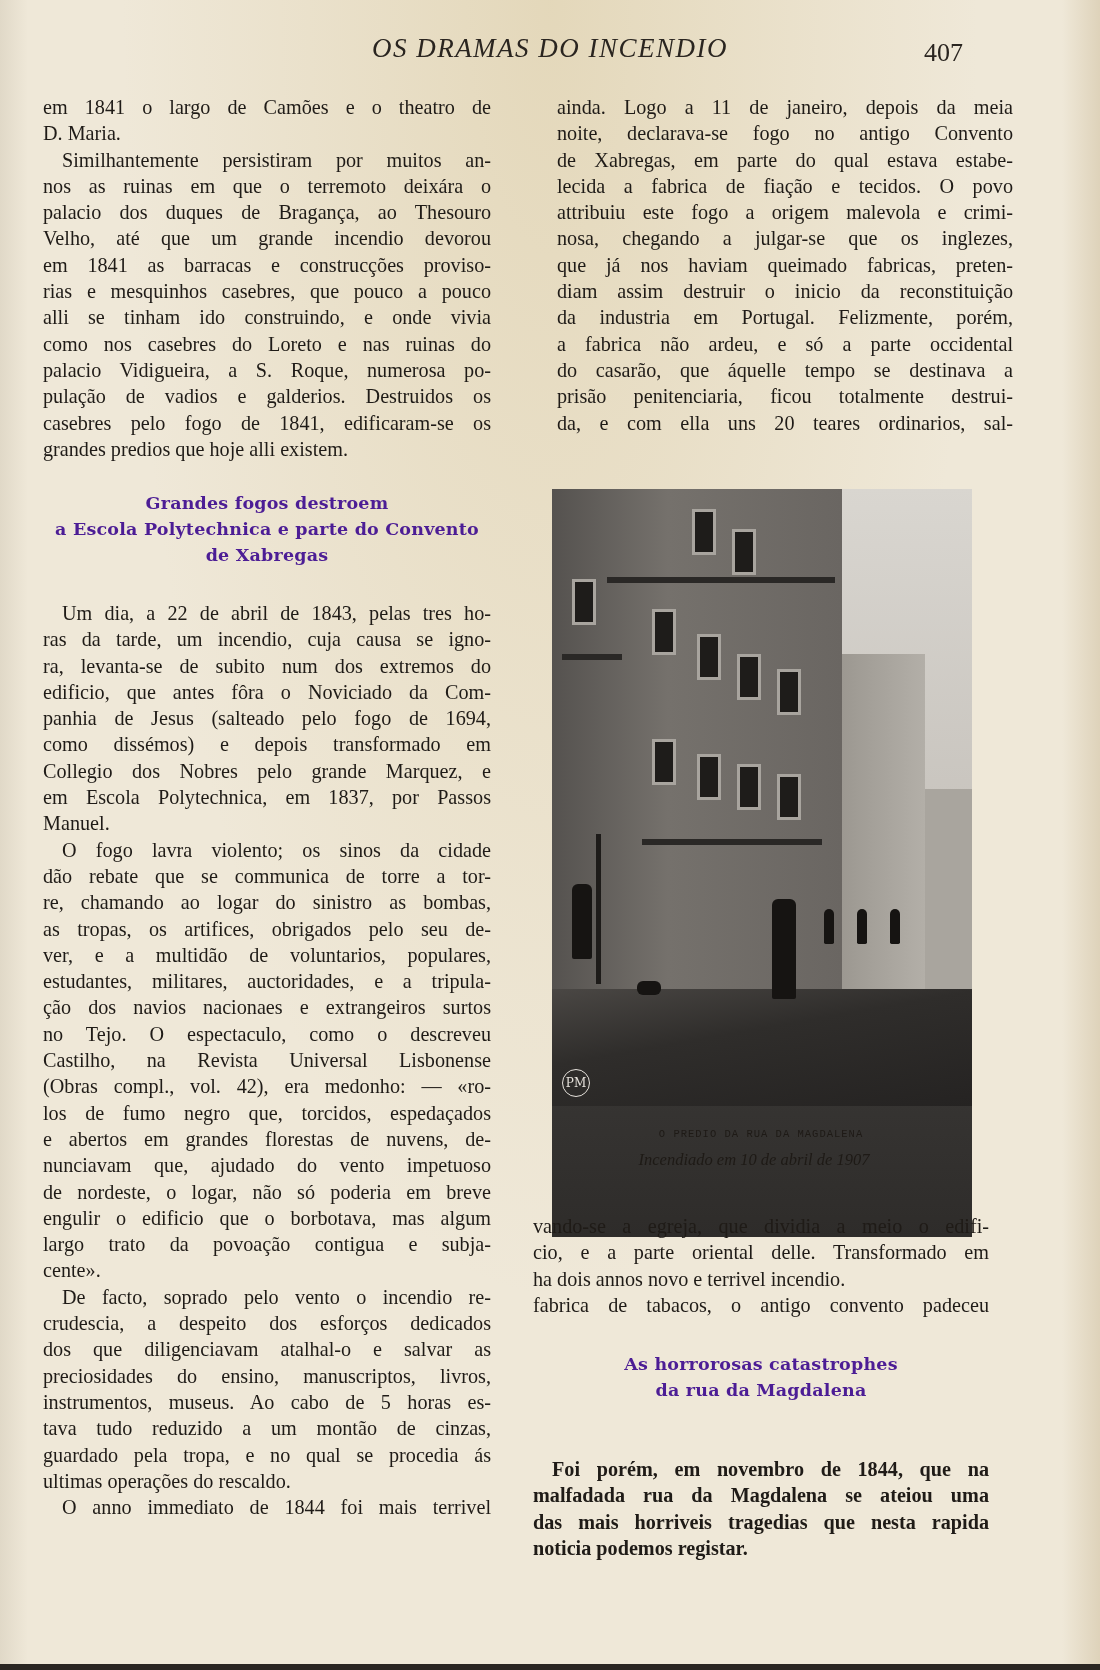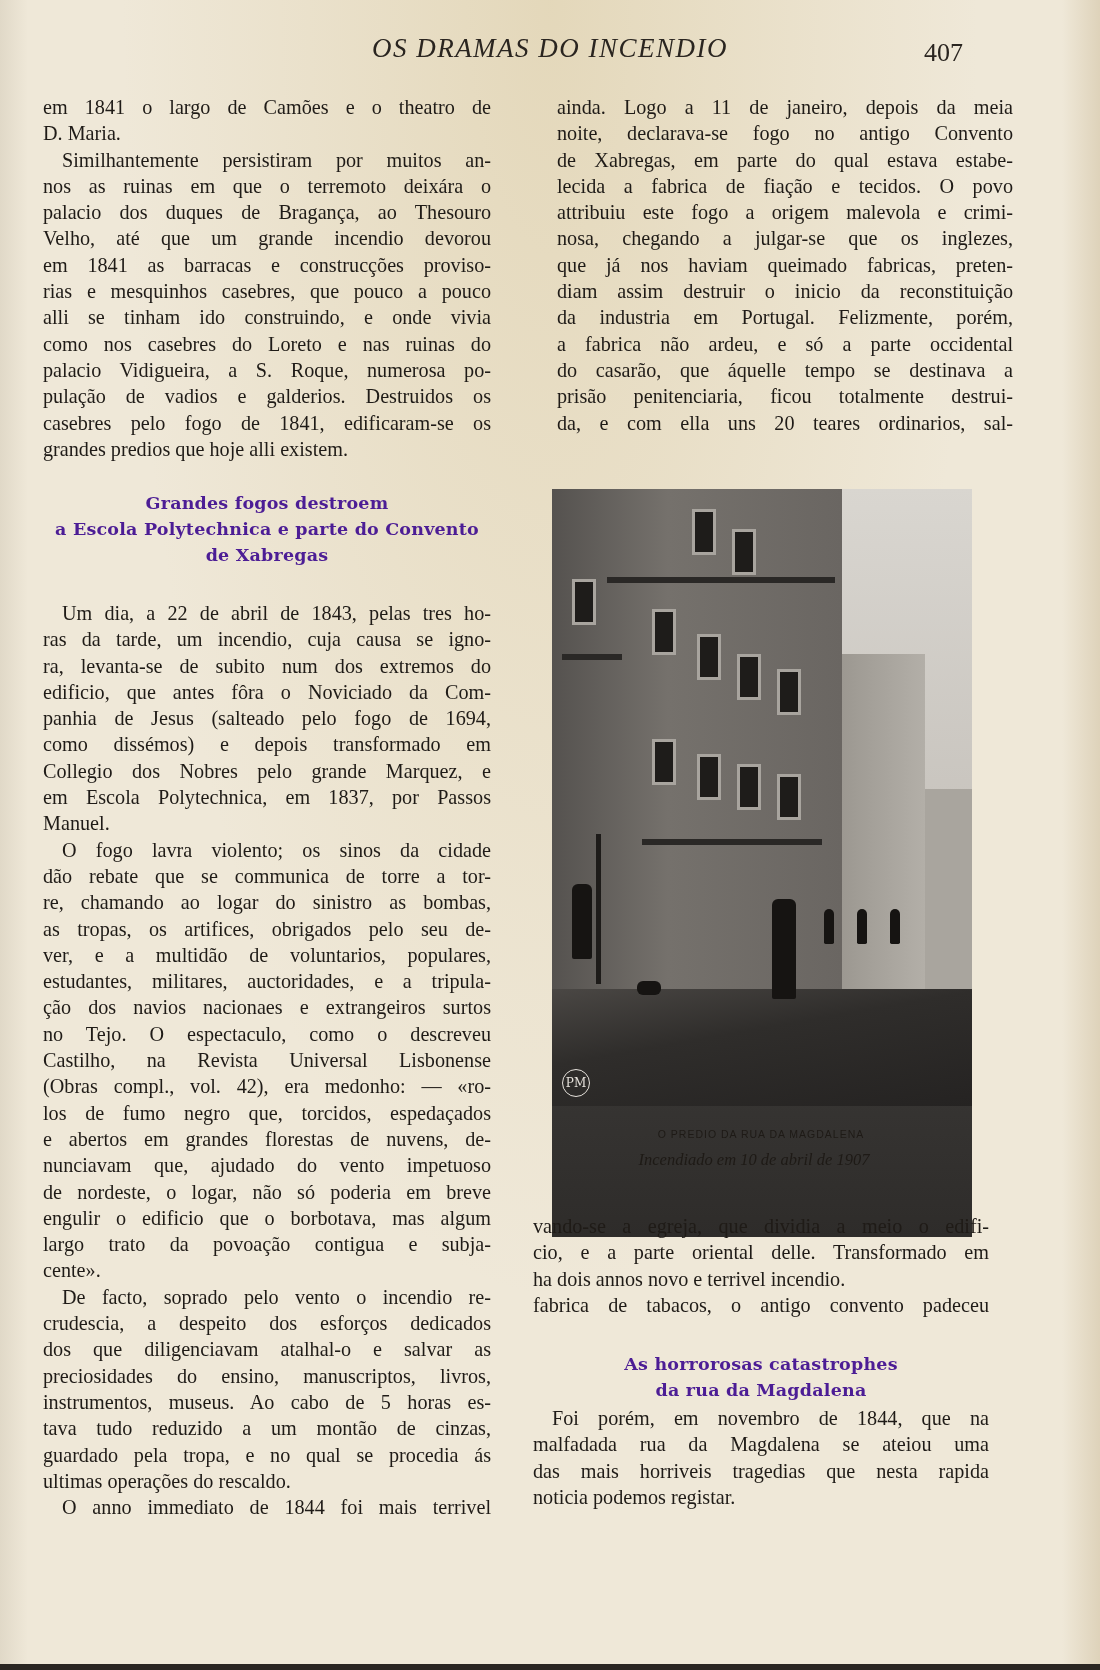--- a/index.html
+++ b/index.html
@@ -26,41 +26,41 @@
   .col-right-bottom { left: 533px; top: 1213px; width: 456px; }
   .line { display: block; text-align: justify; text-align-last: justify; white-space: nowrap; overflow: visible; }
   .line.last { text-align-last: left; }
   .line.indent { padding-left: 19px; }
   .section-heading {
     font-family: "DejaVu Serif", serif; font-weight: bold; font-size: 17.5px; line-height: 26px; text-align: center; color: #4c1d95; letter-spacing: 0.2px;
   }
   .h1 { position: absolute; left: 43px; top: 490px; width: 448px; }
   .h2 { position: absolute; left: 533px; top: 1351px; width: 456px; }
   .col-left-2 { left: 43px; top: 600px; }
-  .col-right-3 { left: 533px; top: 1405px; width: 456px; }
+  .col-right-3 { left: 533px; top: 1456px; width: 456px; font-weight: bold; }
   .photo {
     position: absolute; left: 552px; top: 489px; width: 420px; height: 748px; overflow: hidden;
     background: linear-gradient(180deg, #7a7672 0%, #6c6864 45%, #5e5a56 62%, #3a3836 72%, #2e2c2a 100%);
   }
   .photo .sky { position: absolute; left: 283px; top: 0; width: 137px; height: 330px; background: linear-gradient(180deg,#d9d6d0,#c8c4be); }
   .photo .bldg-main { position: absolute; left: 0; top: 0; width: 290px; height: 520px; background: linear-gradient(90deg,#55524f,#75716c 40%,#6a6662); }
   .photo .bldg-right { position: absolute; left: 283px; top: 165px; width: 90px; height: 340px; background: linear-gradient(90deg,#9a968f,#b3afa8); }
   .photo .bldg-far { position: absolute; left: 373px; top: 300px; width: 47px; height: 210px; background: #a9a59e; }
   .photo .street { position: absolute; left: 0; top: 500px; width: 420px; height: 117px; background: linear-gradient(170deg,#4a4744 0%,#2f2d2b 40%,#252322 100%); }
   .photo .win { position: absolute; width: 18px; height: 40px; background: #1e1c1a; border: 3px solid #a8a49e; }
   .photo .balcony { position: absolute; height: 6px; background: #2a2826; }
   .photo .figure { position: absolute; background: #161412; border-radius: 6px 6px 2px 2px; }
   .photo .lamp { position: absolute; left: 44px; top: 345px; width: 5px; height: 150px; background: #1d1b19; }
   .photo .monogram {
     position: absolute; left: 10px; top: 580px; width: 26px; height: 26px; border: 1.5px solid #e6e2dc; border-radius: 50%;
     color: #e6e2dc; font-family: "DejaVu Serif", serif; font-size: 12px; line-height: 26px; text-align: center;
   }
   .caption-title {
     position: absolute; left: 533px; top: 1128px; width: 456px; text-align: center;
-    font-family: Liberation Sans, sans-serif; font-size: 10.5px; letter-spacing: 1px; color: #1e1a16;
+    font-family: Liberation Mono, monospace; font-size: 10.5px; letter-spacing: 1px; color: #1e1a16;
   }
   .caption-sub {
     position: absolute; left: 526px; top: 1150px; width: 456px; text-align: center;
     font-family: "Liberation Serif", serif; font-style: italic; font-size: 16.5px; color: #1e1a16;
   }
 </style>
 </head>
 <body>
 
 <div class="running-head">OS DRAMAS DO INCENDIO</div>

